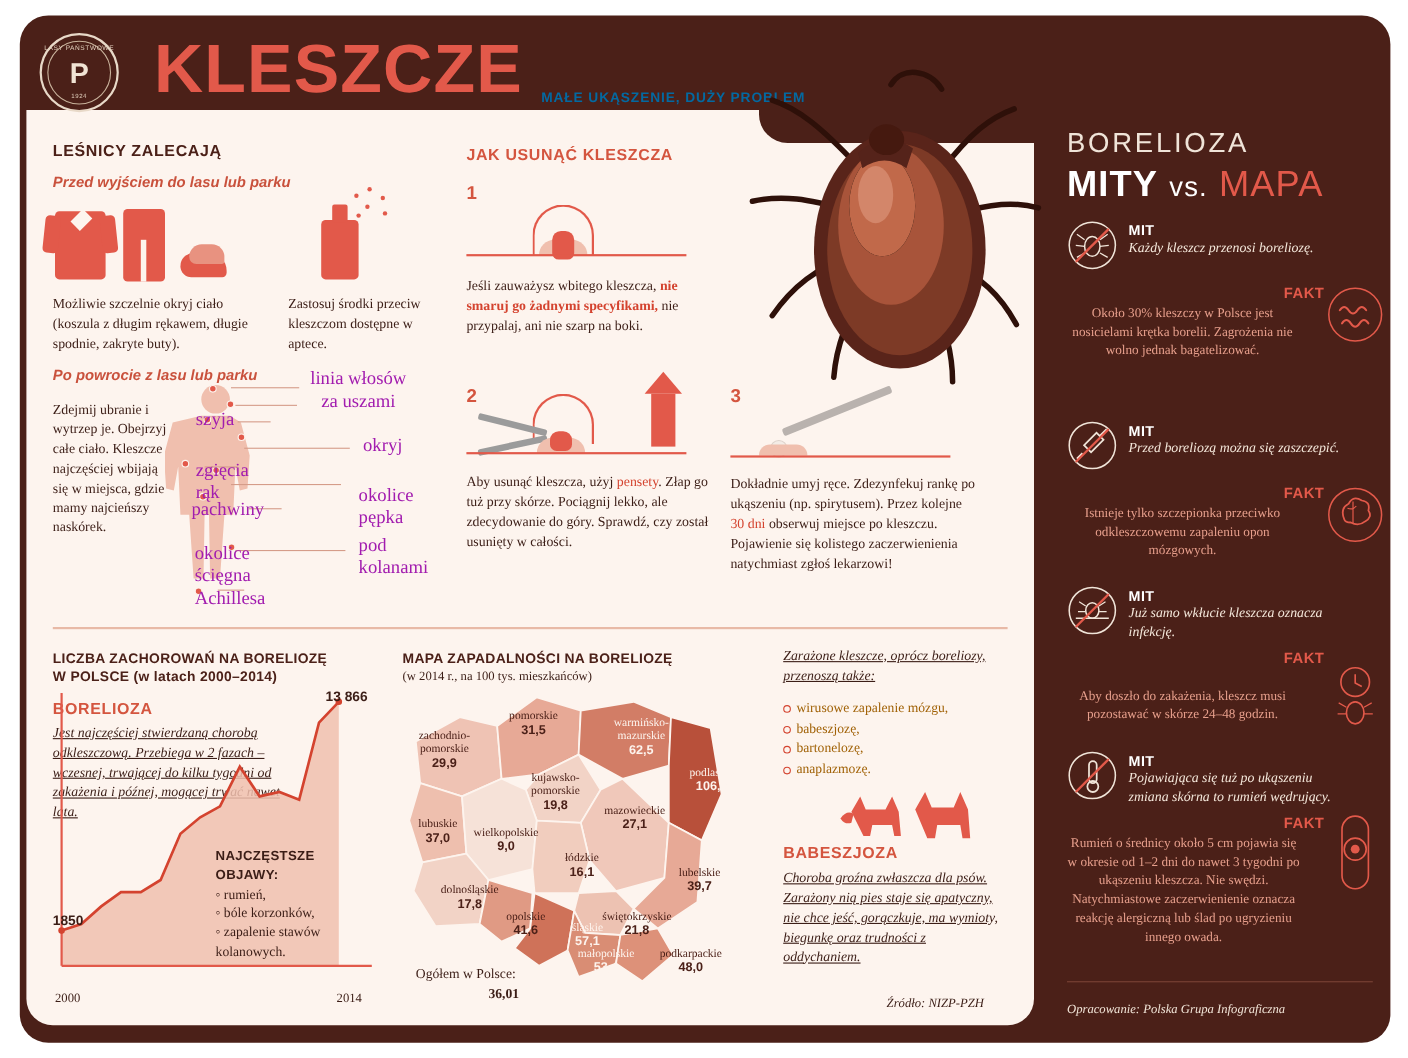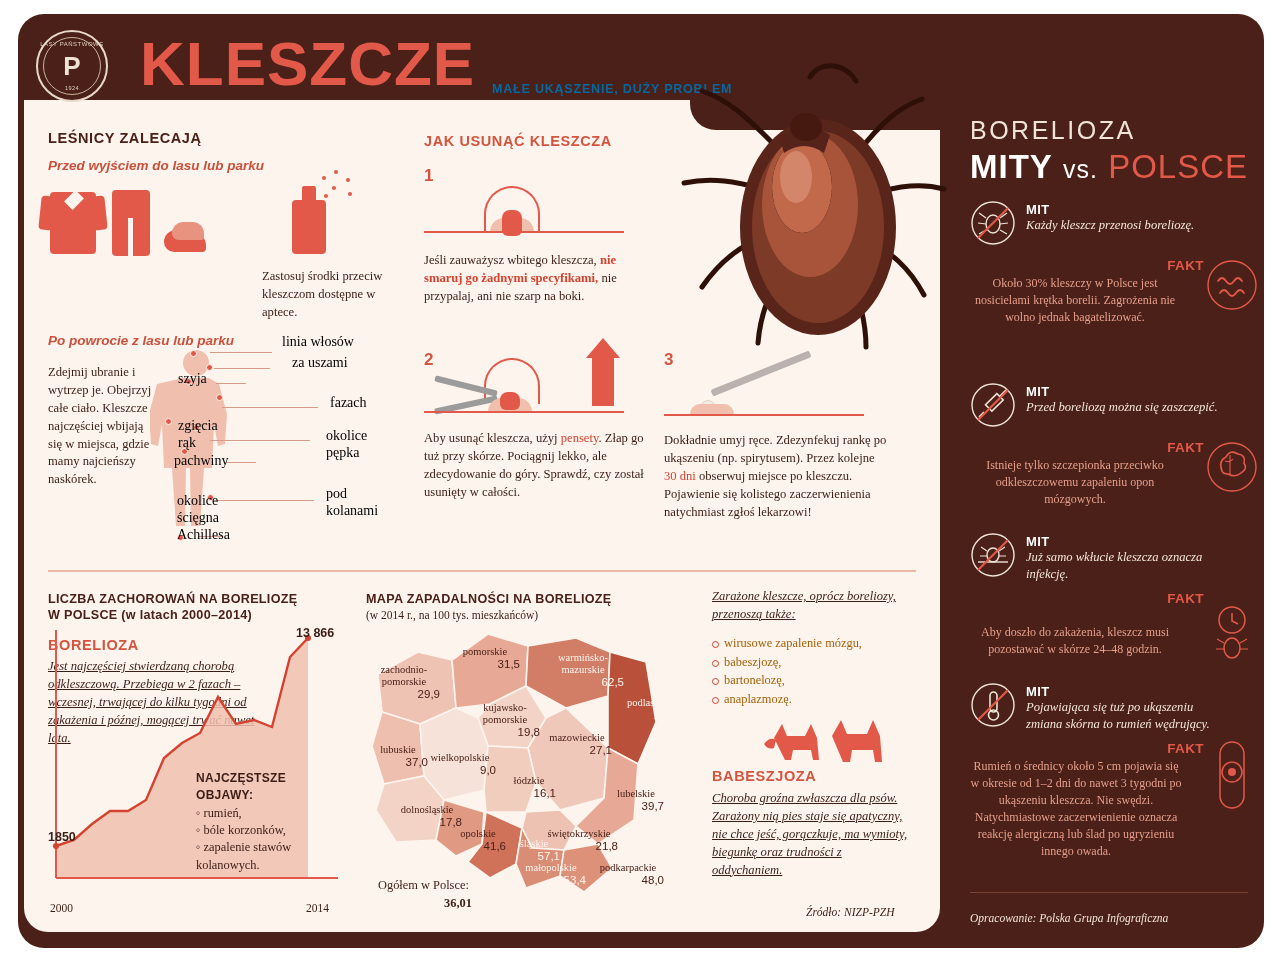--- a/index.html
+++ b/index.html
@@ -146,21 +146,21 @@
   }
   .body-silhouette { fill: #f0bfae; }
   .dot {
     position: absolute; width: 7px; height: 7px; border-radius: 50%;
     background: #e2594a; border: 1.5px solid #fdf4ee;
   }
   .lead {
     position: absolute; height: 1px; background: #d59c89;
   }
   .lbl {
-    position: absolute; font-size: 14px; color: #000000;
+    position: absolute; font-size: 17px; color: #a21caf;
     font-family: "Liberation Serif", serif;
   }
 
   
   .step-num {
     position: absolute; font-size: 17px; font-weight: bold; color: #d4553f;
   }
   .skin-line { position: absolute; height: 2px; background: #e2594a; }
   .skin-bump {
     position:absolute; width: 44px; height: 14px;
@@ -225,23 +225,22 @@
   .symptoms b { font-family: "Liberation Sans", sans-serif; font-size: 12px; letter-spacing: .3px;}
 
   
   .map-wrap { position: absolute; left: 360px; top: 612px; width: 330px; height: 300px; }
   .voiv {
     position: absolute; text-align: center; font-size: 10.5px;
     color: #4b2018; line-height: 1.15;
     font-family: "Liberation Serif", serif;
   }
   .voiv .v {
-    display:block; font-weight: normal; font-size: 11.5px;
+    display:block; font-weight: bold; font-size: 11.5px;
     font-family: "Liberation Sans", sans-serif;
-    text-align: right;
   }
   .voiv.light { color: #fdf4ee; }
   .total {
     position: absolute; font-size: 12.4px; color: #3b1d16;
     font-family: "Liberation Serif", serif;
   }
   .source {
     position: absolute; font-size: 11.5px; font-style: italic; color: #3b1d16;
     font-family: "Liberation Serif", serif;
   }
@@ -335,20 +334,21 @@
     <div class="spray-dots">
       <span style="left:0;top:0;"></span>
         <span style="left:12px;top:-6px;"></span>
       <span style="left:24px;top:2px;"></span>
         <span style="left:10px;top:10px;"></span>
       <span style="left:26px;top:16px;"></span>
         <span style="left:2px;top:18px;"></span>
     </div>
   </div>
 
+  <div class="body-text" style="left:48px; top:268px; width:198px;">Możliwie szczelnie okryj ciało (koszula z długim rękawem, długie spodnie, zakryte buty).</div>
   <div class="body-text" style="left:262px; top:268px; width:130px;">Zastosuj środki przeciw kleszczom dostępne w aptece.</div>
 
   <div class="sec-sub" style="left:48px; top:333px;">Po powrocie z lasu lub parku</div>
   <div class="body-text" style="left:48px; top:364px; width:105px;">Zdejmij ubranie i wytrzep je. Obejrzyj całe ciało. Kleszcze najczęściej wbijają się w miejsca, gdzie mamy najcieńszy naskórek.</div>
 
   <div class="body-fig">
     <svg width="92" height="214" viewBox="0 0 92 214">
       <g class="body-silhouette">
         <circle cx="46" cy="15" r="13"></circle>
         <path d="M33 30 h26 l10 6 8 30 -2 30 -7 2 -4 -22 -2 44 h-8 l-4 58 h-9 l-1 -58 h-4 l-1 58 h-9 l-4 -58 h-8 l-2 -44 -4 22 -7 -2 -2 -30 8 -30 z"></path>
@@ -371,23 +371,23 @@
   <div class="lead" style="left:222px; top:407px; width:96px;"></div>
   <div class="lead" style="left:186px; top:424px; width:30px;"></div>
   <div class="lead" style="left:210px; top:440px; width:100px;"></div>
   <div class="lead" style="left:226px; top:462px; width:30px;"></div>
   <div class="lead" style="left:214px; top:500px; width:100px;"></div>
   <div class="lead" style="left:198px; top:536px; width:24px;"></div>
 
   <div class="lbl" style="left:282px; top:334px;">linia włosów</div>
   <div class="lbl" style="left:292px; top:355px;">za uszami</div>
   <div class="lbl" style="left:178px; top:371px;">szyja</div>
-  <div class="lbl" style="left:330px; top:395px;">fazach</div>
+  <div class="lbl" style="left:330px; top:395px;">okryj</div>
   <div class="lbl" style="left:178px; top:418px; width:34px; line-height:1.2;">zgięcia rąk</div>
-  <div class="lbl" style="left:326px; top:428px; width:60px; line-height:1.2;font-family:Liberation Serif, serif;">okolice pępka</div>
+  <div class="lbl" style="left:326px; top:440px; width:60px; line-height:1.2;font-family:Liberation Serif, serif;">okolice pępka</div>
   <div class="lbl" style="left:174px; top:453px;">pachwiny</div>
   <div class="lbl" style="left:177px; top:493px; width:58px; line-height:1.2;">okolice ścięgna Achillesa</div>
   <div class="lbl" style="left:326px; top:486px; width:52px; line-height:1.2;">pod kolanami</div>
 
   <div class="sec-title" style="left:424px; top:133px; color:#d4553f;">JAK USUNĄĆ KLESZCZA</div>
 
   <div class="step-num" style="left:424px; top:166px;">1</div>
   <div>
     <div class="loop-arc" style="left:484px; top:186px;"></div>
     <div class="skin-bump" style="left:490px; top:218px;"></div>
@@ -598,21 +598,21 @@
   </div>
 
   <div class="sec-title" style="left:712px; top:768px; color:#d4553f;">BABESZJOZA</div>
   <div class="body-text italic" style="left:712px; top:790px; width:200px;">Choroba groźna zwłaszcza dla psów. Zarażony nią pies staje się apatyczny, nie chce jeść, gorączkuje, ma wymioty, biegunkę oraz trudności z oddychaniem.</div>
 
   <div class="right-col">
     <div class="borelioza-t">BORELIOZA</div>
     <div class="mityfakty">
       <span class="mity">MITY</span>
       <span class="vs">vs.</span>
-      <span class="fakty">POLSCE</span>
+      <span class="fakty">MAPA</span>
     </div>
 
     <div class="mit-block" style="top:186px;">
       <div style="display:flex; align-items:flex-start; gap:10px;">
         <span>
           <svg width="46" height="46" viewBox="0 0 46 46">
             <circle cx="23" cy="23" r="21" fill="none" stroke="#f0e4d8" stroke-width="1.4"></circle>
             <ellipse cx="23" cy="24" rx="7" ry="9" fill="none" stroke="#f0e4d8" stroke-width="1.4"></ellipse>
             <g stroke="#f0e4d8" stroke-width="1.2">
               <path d="M16 18 L9 13 M16 24 L8 23 M16 30 L9 34 M30 18 L37 13 M30 24 L38 23 M30 30 L37 34"></path>

